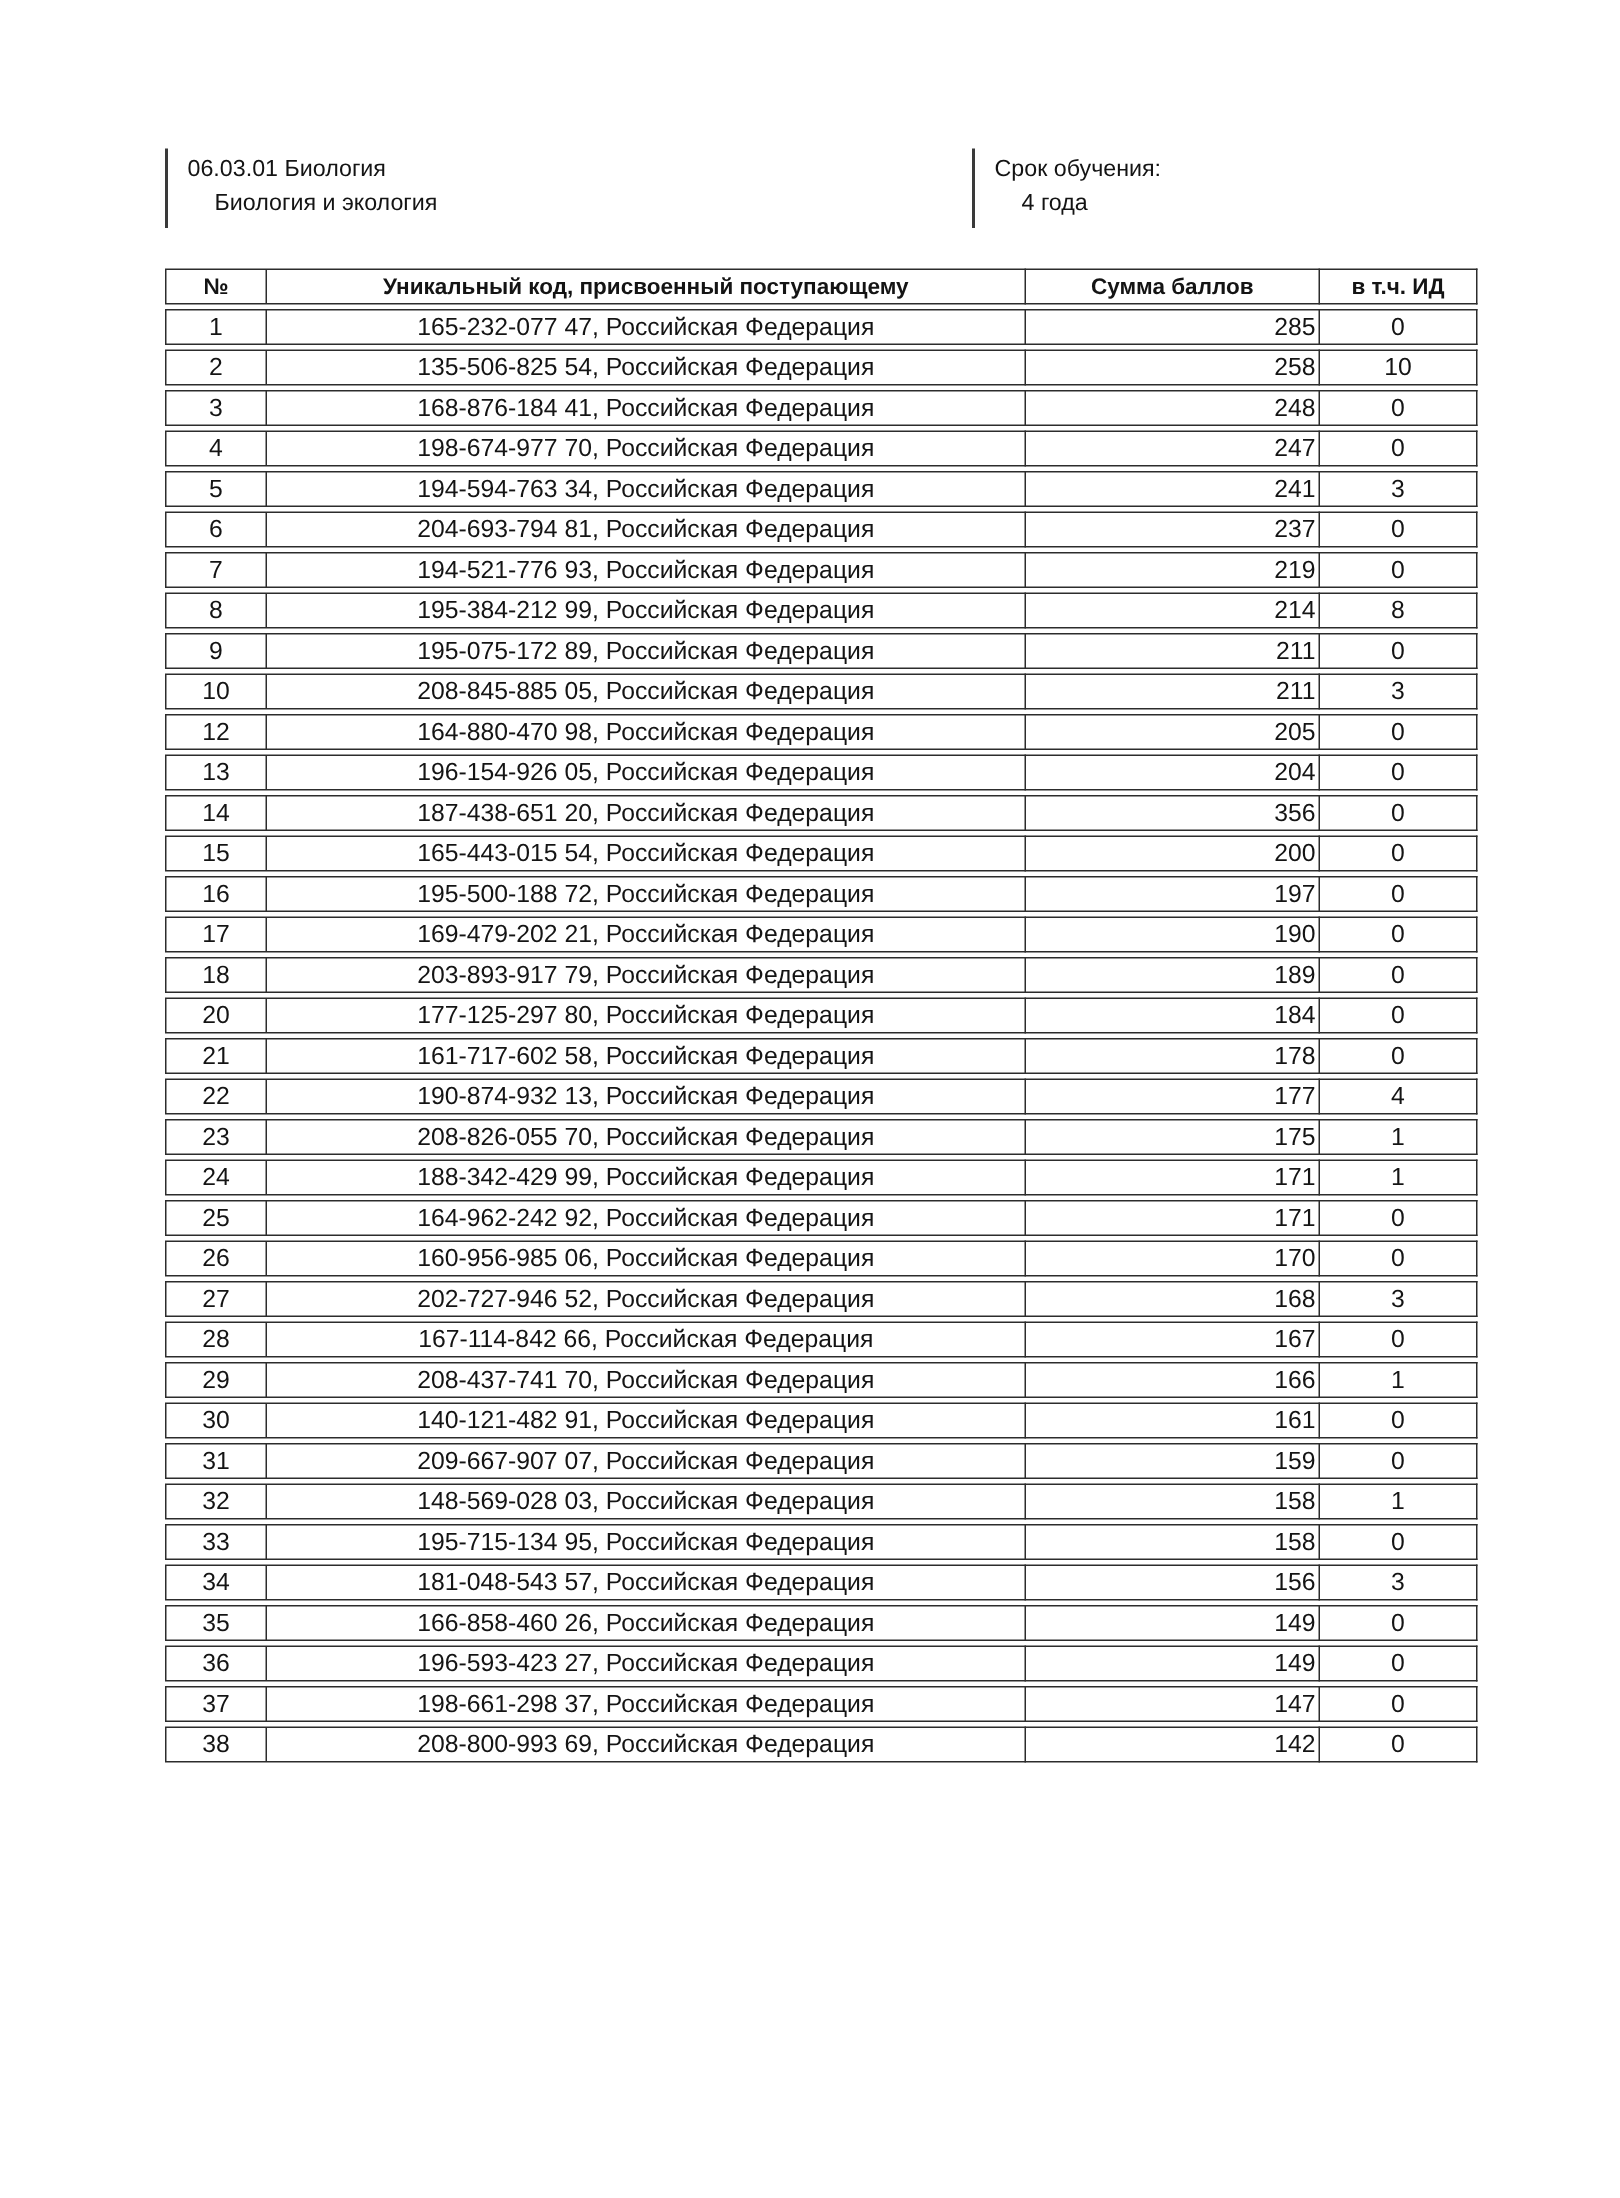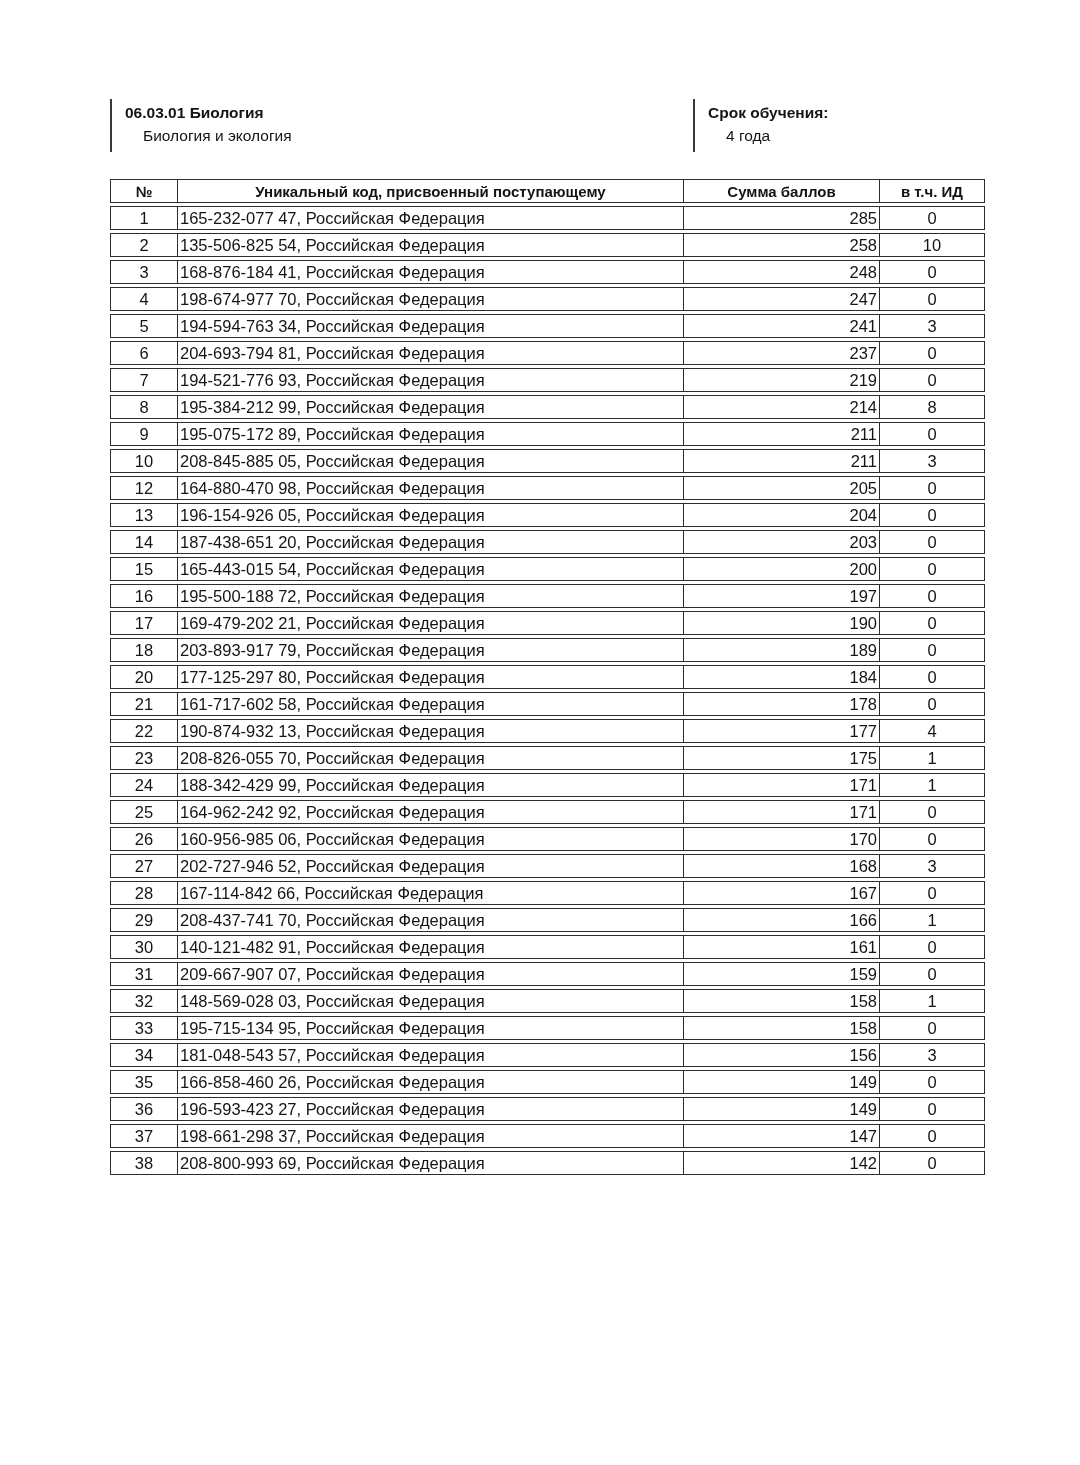--- a/index.html
+++ b/index.html
@@ -18,23 +18,23 @@
     overflow: hidden;
   }
   
   .hblock {
     position: absolute;
     top: 99px;
     border-left: 2px solid #3a3a3a;
     padding: 2px 0 4px 13px;
   }
   .hblock-left  { left: 110px; }
-  .hblock-right { left: 693px; }
+  .hblock-right { left: 648px; }
   .hb-title {
-    font-weight: bold;
+    font-weight: normal;
     font-size: 15.5px;
     line-height: 23px;
     white-space: nowrap;
   }
   .hb-sub {
     font-size: 15.5px;
     line-height: 24px;
     white-space: nowrap;
     margin-left: 18px;
   }
@@ -64,21 +64,21 @@
   table.ranking th:first-child,
   table.ranking td:first-child {
     border-left: 1.5px solid #2c2c2c;
   }
   table.ranking th {
     font-size: 15px;
     font-weight: bold;
     text-align: center;
   }
   td.c-num  { text-align: center; font-size: 16.5px; }
-  td.c-code { text-align: left; font-size: 16.5px; padding-left: 13px; margin-left: 34px; }
+  td.c-code { text-align: center; font-size: 16.5px; padding-left: 13px; margin-left: 34px; }
   td.c-sum  { text-align: right; font-size: 16.5px; }
   td.c-id   { text-align: center; font-size: 16.5px; }
   col.w-num  { width: 68px;  }
   col.w-code { width: 506px; }
   col.w-sum  { width: 196px; }
   col.w-id   { width: 105px; }
 </style>
 </head>
 <body>
 
@@ -191,21 +191,21 @@
   <tr>
     <td class="c-num">13</td>
     <td class="c-code">196-154-926 05, Российская Федерация</td>
     <td class="c-sum">204</td>
     <td class="c-id">0</td>
   </tr>
 
   <tr>
     <td class="c-num">14</td>
     <td class="c-code">187-438-651 20, Российская Федерация</td>
-    <td class="c-sum">203</td>
+    <td class="c-sum">356</td>
     <td class="c-id">0</td>
   </tr>
 
   <tr>
     <td class="c-num">15</td>
     <td class="c-code">165-443-015 54, Российская Федерация</td>
     <td class="c-sum">200</td>
     <td class="c-id">0</td>
   </tr>
 

